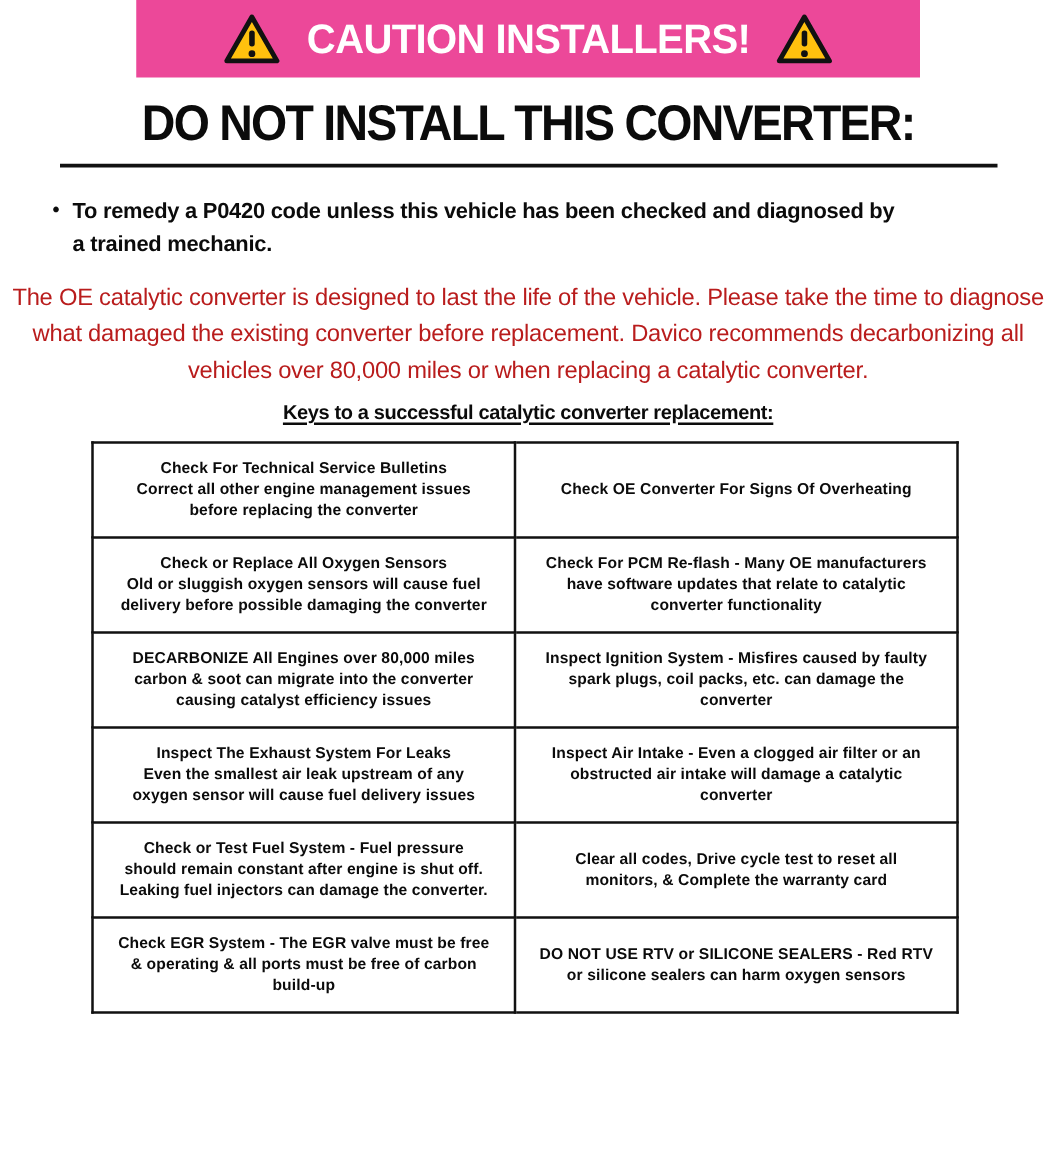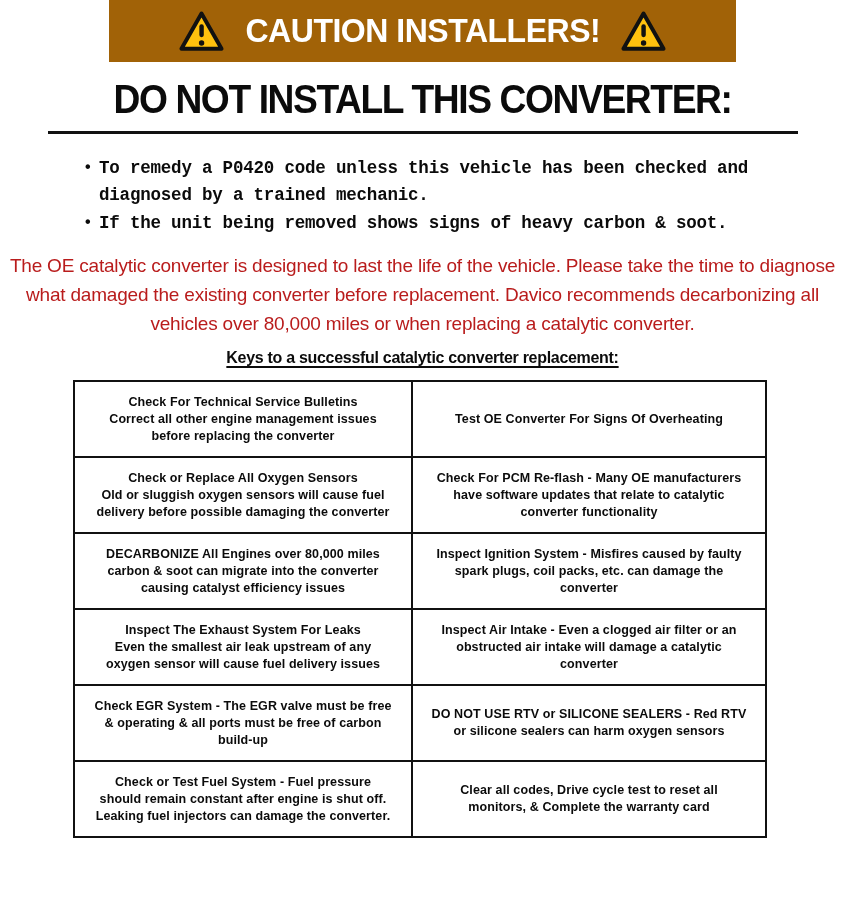--- a/index.html
+++ b/index.html
@@ -3,21 +3,21 @@
 <meta charset="utf-8">
 <style>
   * { margin:0; padding:0; box-sizing:border-box; }
   html,body { width:845px; background:#ffffff; font-family:"Liberation Sans", sans-serif; }
   body { height:919px; overflow:hidden; color:#0b0b0b; }
 
   
   .banner {
     width:627px; height:62px; margin:0 auto;
     display:flex; align-items:center; justify-content:center; gap:15px;
-    background:#a16207;
+    background:#ec4899;
   }
   .banner-title {
     color:#ffffff; font-weight:bold; font-size:33px; letter-spacing:-0.5px;
     transform:scaleX(0.97);
     white-space:nowrap;
   }
   .tri-icon { width:47px; height:43px; display:block; }
 
   
   .page-title {
@@ -27,23 +27,22 @@
     white-space:nowrap;
   }
 
   .rule {
     width:750px; height:3px; background:#111; margin:9px auto 0;
     border:none;
   }
 
   
   .warnings {
-    width:665px; margin:21px 0 0 99px;
+    width:665px; margin:21px 0 0 58px;
     list-style:none;
-    font-family:Liberation Mono, monospace;
   }
   .warnings li {
     position:relative; padding-left:0;
     font-weight:bold; font-size:17.5px; line-height:27.4px;
     letter-spacing:-0.2px;
   }
   .warnings li::before {
     content:"\2022";
     position:absolute; left:-16px; top:0;
     font-size:16px;
@@ -103,36 +102,35 @@
     </svg>
   </span>
 </header>
 
 <h1 class="page-title">DO NOT INSTALL THIS CONVERTER:</h1>
 
 <div class="rule"></div>
 
 <ul class="warnings">
   <li>To remedy a P0420 code unless this vehicle has been checked and diagnosed by a trained mechanic.</li>
-  <li>If the unit being removed shows signs of heavy carbon &amp; soot.</li>
 </ul>
 
 <p class="advisory">The OE catalytic converter is designed to last the life of the vehicle. Please take the time to diagnose what damaged the existing converter before replacement. Davico recommends decarbonizing all vehicles over 80,000 miles or when replacing a catalytic converter.</p>
 
 <h2 class="keys-heading">Keys to a successful catalytic converter replacement:</h2>
 
 <table class="tips">
   <tbody>
     <tr>
       <td class="col-left">
         <div>Check For Technical Service Bulletins</div>
         <div>Correct all other engine management issues before replacing the converter</div>
       </td>
       <td class="col-right big-text">
-        <div>Test OE Converter For Signs Of Overheating</div>
+        <div>Check OE Converter For Signs Of Overheating</div>
       </td>
     </tr>
     <tr>
       <td class="col-left">
         <div>Check or Replace All Oxygen Sensors</div>
         <div>Old or sluggish oxygen sensors will cause fuel delivery before possible damaging the converter</div>
       </td>
       <td class="col-right">
         <div>Check For PCM Re-flash - Many OE manufacturers have software updates that relate to catalytic converter functionality</div>
       </td>
@@ -149,28 +147,28 @@
       <td class="col-left">
         <div>Inspect The Exhaust System For Leaks</div>
         <div>Even the smallest air leak upstream of any oxygen sensor will cause fuel delivery issues</div>
       </td>
       <td class="col-right">
         <div>Inspect Air Intake - Even a clogged air filter or an obstructed air intake will damage a catalytic converter</div>
       </td>
     </tr>
     <tr>
       <td class="col-left">
+        <div>Check or Test Fuel System - Fuel pressure should remain constant after engine is shut off.  Leaking fuel injectors can damage the converter.</div>
+      </td>
+      <td class="col-right">
+        <div>Clear all codes,  Drive cycle test to reset all monitors, &amp; Complete the warranty card</div>
+      </td>
+    </tr>
+    <tr>
+      <td class="col-left">
         <div>Check EGR System - The EGR valve must be free &amp; operating &amp; all ports must be free of carbon build-up</div>
       </td>
       <td class="col-right">
         <div>DO NOT USE RTV or SILICONE SEALERS - Red RTV or silicone sealers can harm oxygen sensors</div>
       </td>
     </tr>
-    <tr>
-      <td class="col-left">
-        <div>Check or Test Fuel System - Fuel pressure should remain constant after engine is shut off.  Leaking fuel injectors can damage the converter.</div>
-      </td>
-      <td class="col-right">
-        <div>Clear all codes,  Drive cycle test to reset all monitors, &amp; Complete the warranty card</div>
-      </td>
-    </tr>
   </tbody>
 </table>
 
 </body></html>

